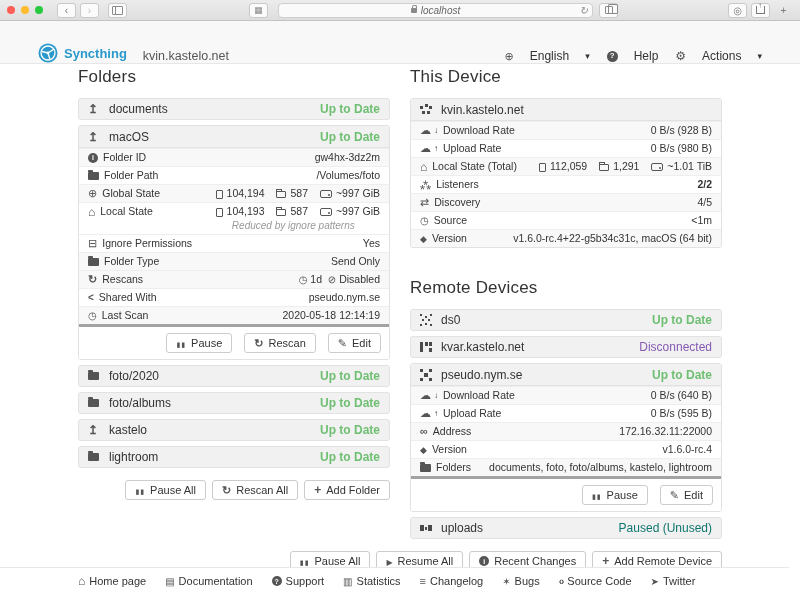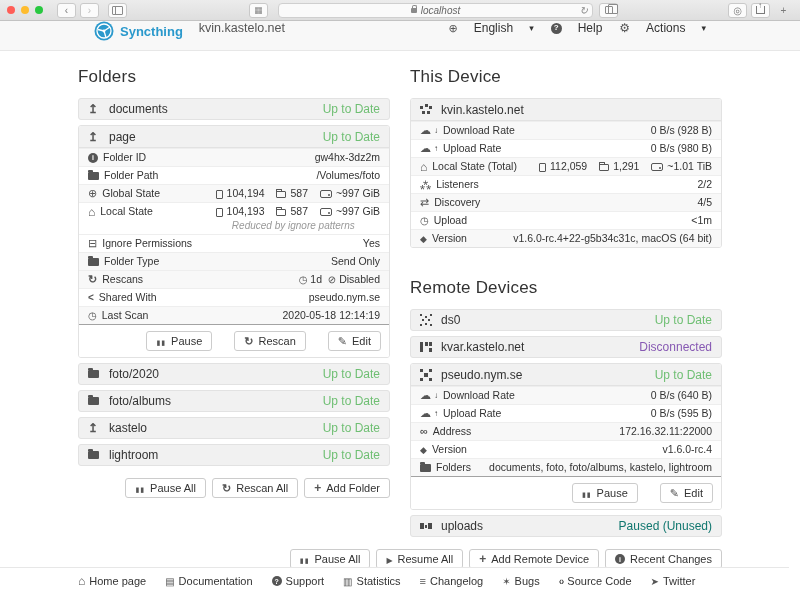--- a/index.html
+++ b/index.html
@@ -34,22 +34,22 @@
     border:1px solid #8a8a8a; border-bottom:none; border-radius:2px 2px 0 0; }
   .reload { position:absolute; right:4px; color:#8a8a8a; font-size:10px; }
   .tabs-glyph{ position:relative; width:8px; height:8px; border:1px solid #8a8a8a; border-radius:1px; background:#fbfbfb; }
   .tabs-glyph::before{ content:""; position:absolute; top:-3px; left:2px; width:8px; height:8px;
     border:1px solid #8a8a8a; border-radius:1px; }
   .chrome .spacer{ flex:1; }
   .grid-glyph{ font-size:9px; color:#8a8a8a; line-height:1; }
 
   
   .navbar {
-    height:30px; background:#f8f8f8; border-bottom:1px solid #e7e7e7;
-    display:flex; align-items:flex-start; padding:0 94px;
+    height:43px; background:#f8f8f8; border-bottom:1px solid #e7e7e7;
+    display:flex; align-items:flex-end; padding:0 38px;
   }
   .brand { display:flex; align-items:center; gap:6px; font-size:13px; font-weight:bold; color:#2b99cc; }
   .device-name { margin-left:16px; font-size:12.5px; color:#555; }
   .nav-right { margin-left:auto; display:flex; align-items:center; gap:17px; font-size:12px; color:#333; }
   .nav-item { display:inline-flex; align-items:center; gap:16px; cursor:pointer; }
   .caret { font-size:9px; color:#333; }
 
   
   .container { position:absolute; top:52px; left:78px; right:78px; display:flex; gap:20px; }
   .col { flex:1; min-width:0; }
@@ -59,33 +59,33 @@
   
   .acc {
     height:22px; display:flex; align-items:center; padding:0 9px; background:#f1f1f1;
     border:1px solid #e2e2e2; border-radius:3px; margin-bottom:5px; cursor:pointer;
   }
   .panel { border:1px solid #e2e2e2; border-radius:3px; margin-bottom:5px; overflow:hidden; background:#fff; }
   .panel .acc { border:none; border-bottom:1px solid #e2e2e2; border-radius:0; margin:0; }
   .acc-ic { width:16px; flex:0 0 16px; display:flex; align-items:center; color:#555; }
   .acc-label { margin-left:5px; font-size:12px; color:#333; }
   .acc-status { margin-left:auto; font-size:12px; }
-  .st-green{ color:#6fbf73; } .st-purple{ color:#8759b3; } .st-gray{ color:#0f766e; }
+  .st-green{ color:#6fbf73;font-weight:bold; } .st-purple{ color:#8759b3; } .st-gray{ color:#0f766e; }
 
   
   .drow {
     display:flex; align-items:flex-start; padding:2px 9px; font-size:10.5px;
     border-top:1px solid #eee; line-height:13px; min-height:16px;
   }
   .drow:first-child{ border-top:none; }
   .drow.stripe{ background:#f8f8f8; }
   .dlabel { display:flex; align-items:center; gap:5px; color:#333; white-space:nowrap; }
   .dvalue { margin-left:auto; text-align:center; color:#333; }
   .dnote { display:block; font-style:italic; color:#999; font-size:10px; margin-top:1px; }
-  .btn-row { border-top:1px solid #a3a3a3; padding:6px 8px; display:flex; justify-content:flex-end; gap:22px; background:#fff; }
+  .btn-row { border-top:3px solid #a3a3a3; padding:6px 8px; display:flex; justify-content:flex-end; gap:12px; background:#fff; }
   .btn {
     display:inline-flex; align-items:center; gap:5px; padding:3px 9px; font-size:11px;
     background:#fff; border:1px solid #ccc; border-radius:3px; color:#333; cursor:pointer; white-space:nowrap;
   }
   .col-footer { display:flex; justify-content:flex-end; gap:6px; margin-top:12px; }
 
   
   .gi { font-style:normal; color:#555; display:inline-block; line-height:1; }
   .gi-upload::before{ content:"↥"; font-weight:bold; font-size:12px; }
   .gi-globe::before{ content:"⊕"; font-size:11px; }
@@ -217,21 +217,21 @@
         </span>
       <span class="acc-label">documents</span>
       <span class="acc-status st-green">Up to Date</span>
     </div>
 
     <div class="panel">
       <div class="acc">
         <span class="acc-ic">
             <i class="gi gi-upload"></i>
           </span>
-        <span class="acc-label">page</span>
+        <span class="acc-label">macOS</span>
         <span class="acc-status st-green">Up to Date</span>
       </div>
       <div class="drow stripe">
         <span class="dlabel">
             <span class="badge-ic sm">i</span>
             <span>Folder ID</span>
           </span>
         <span class="dvalue">gw4hx-3dz2m</span>
       </div>
       <div class="drow">
@@ -421,21 +421,21 @@
       <div class="drow stripe">
         <span class="dlabel">
             <i class="gi gi-exchange"></i>
             <span>Discovery</span>
           </span>
         <span class="dvalue">4/5</span>
       </div>
       <div class="drow">
         <span class="dlabel">
             <i class="gi gi-clock"></i>
-            <span>Upload</span>
+            <span>Source</span>
           </span>
         <span class="dvalue">&lt;1m</span>
       </div>
       <div class="drow stripe">
         <span class="dlabel">
             <i class="gi gi-tag"></i>
             <span>Version</span>
           </span>
         <span class="dvalue">v1.6.0-rc.4+22-g5b34c31c, macOS (64 bit)</span>
       </div>
@@ -551,27 +551,27 @@
     <div class="col-footer">
       <span class="btn">
           <i class="gi gi-pause"></i>
           <span>Pause All</span>
         </span>
       <span class="btn">
           <i class="gi gi-play"></i>
           <span>Resume All</span>
         </span>
       <span class="btn">
+          <span class="badge-ic sm">i</span>
+          <span>Recent Changes</span>
+        </span>
+      <span class="btn">
           <i class="gi gi-plus"></i>
           <span>Add Remote Device</span>
         </span>
-      <span class="btn">
-          <span class="badge-ic sm">i</span>
-          <span>Recent Changes</span>
-        </span>
     </div>
   </div>
 </div>
 
 <div class="page-footer">
   <span class="flink">
       <i class="gi gi-home"></i>
       <span>Home page</span>
     </span>
   <span class="flink">

